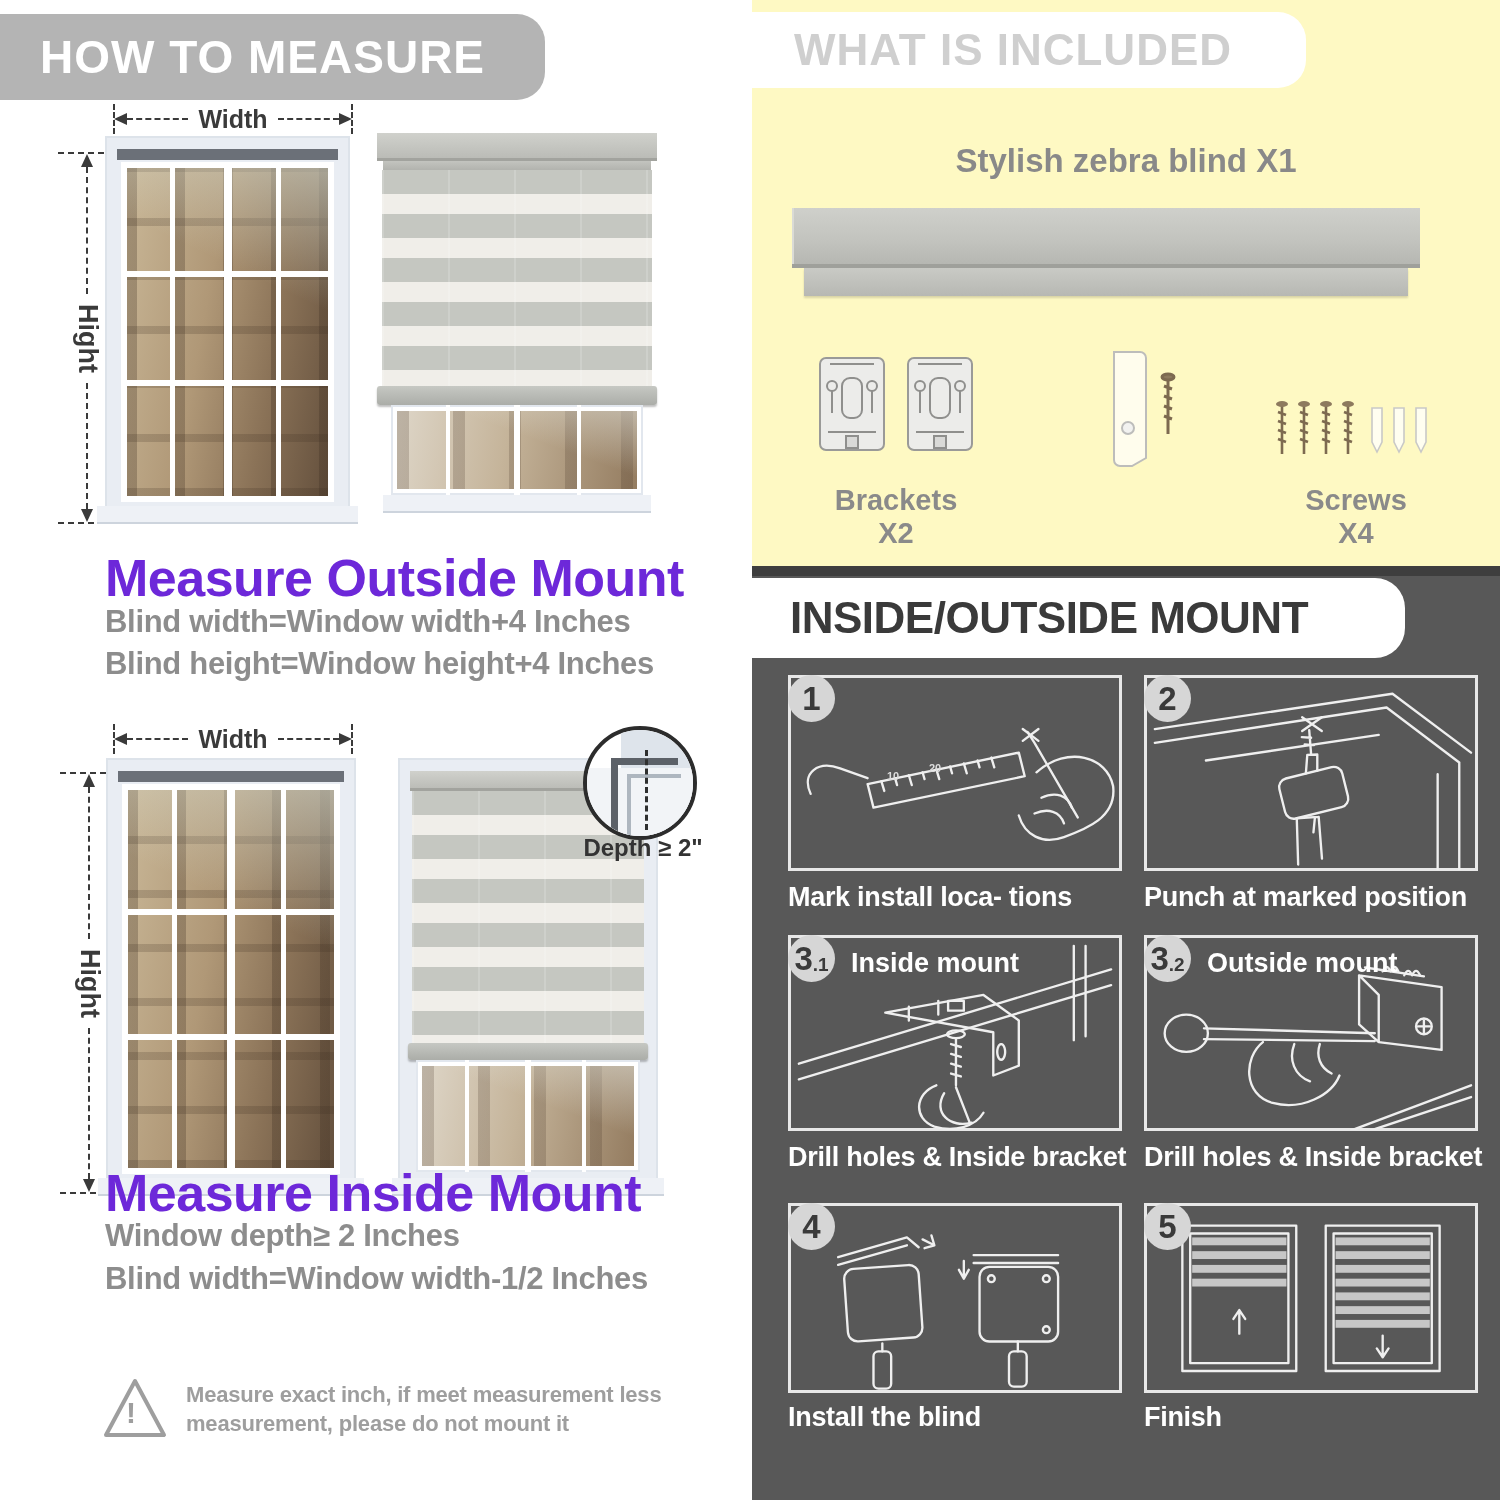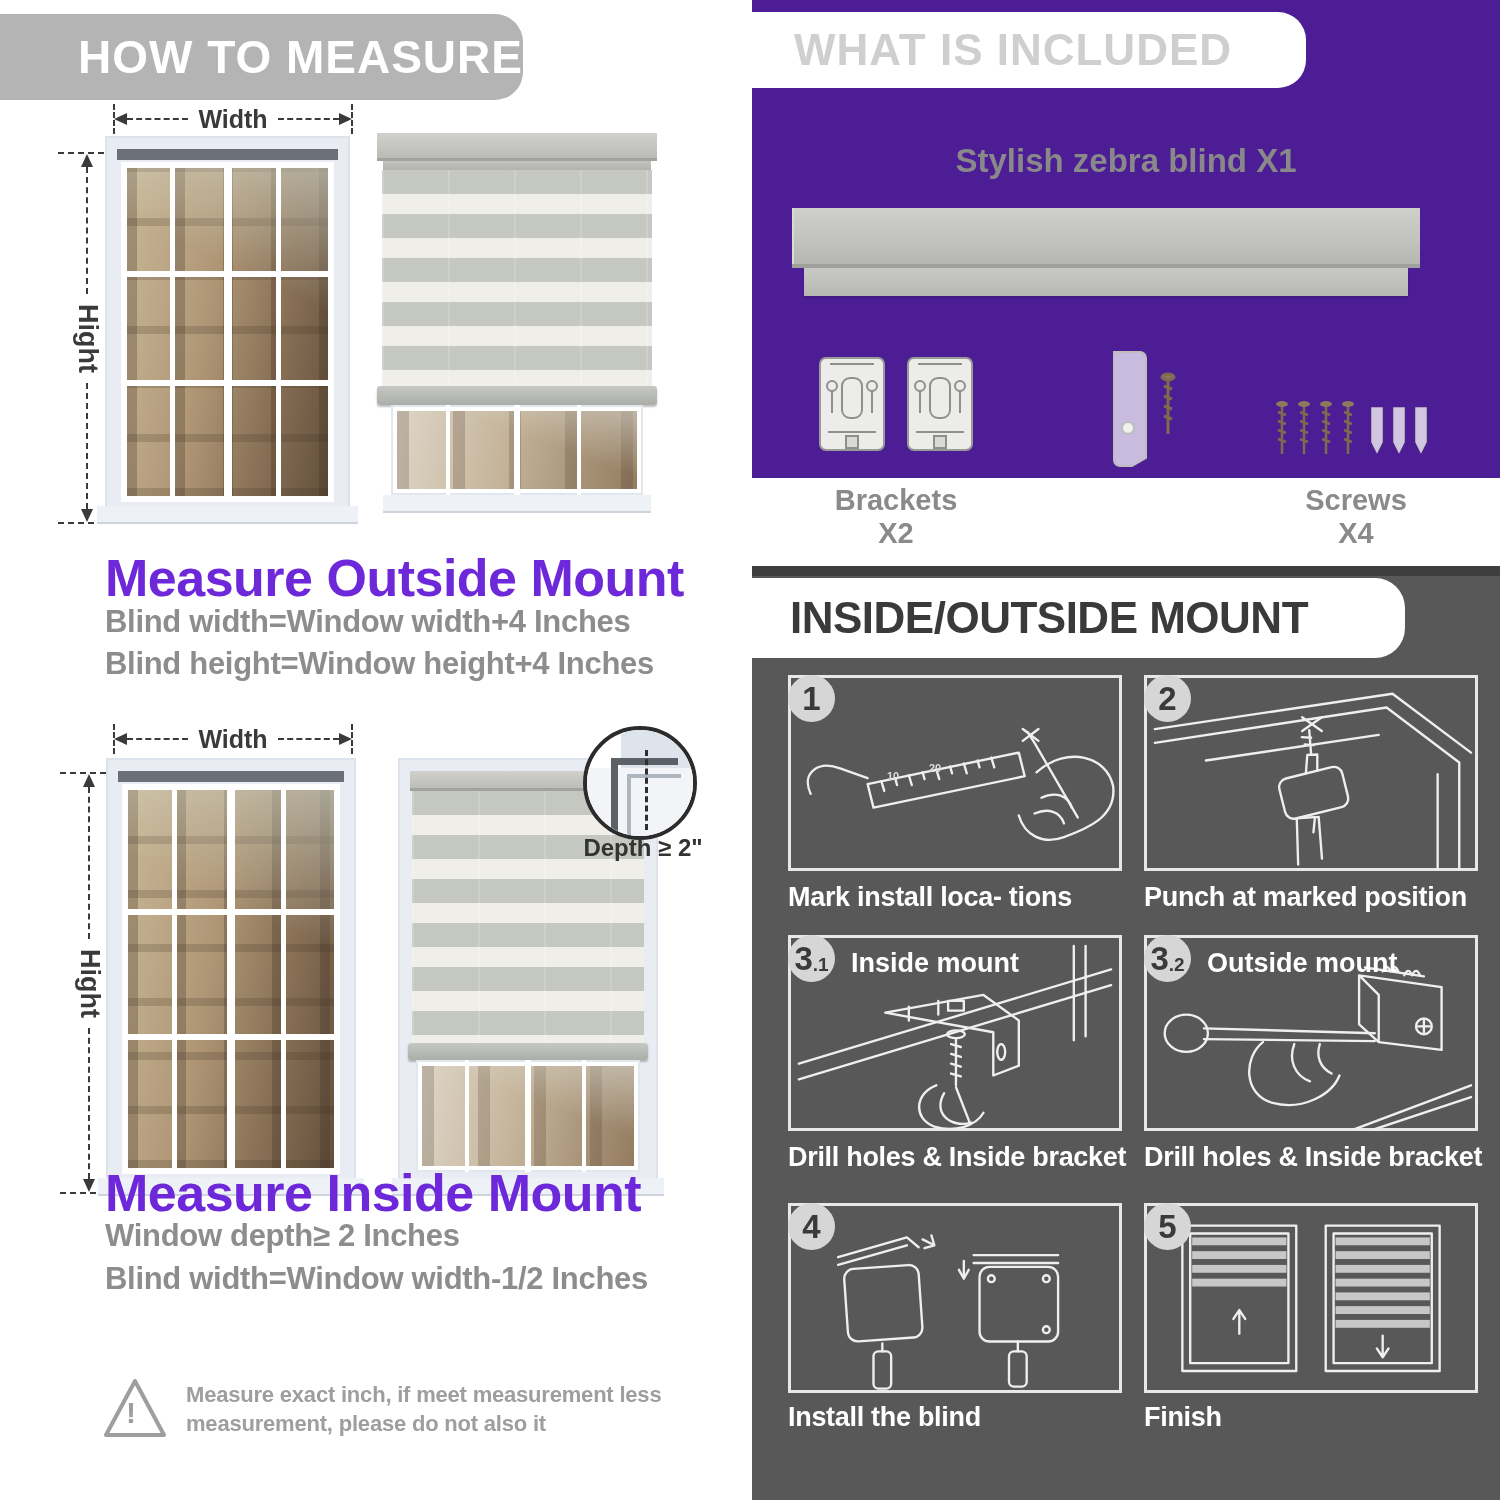--- a/index.html
+++ b/index.html
@@ -3,21 +3,21 @@
 <meta charset="utf-8">
 <style>
   html,body{margin:0;padding:0;background:#fff;}
   #canvas{position:relative;width:1500px;height:1500px;background:#fff;overflow:hidden;
           font-family:"Liberation Sans",sans-serif;}
   .abs{position:absolute;}
 
   
   .badge-left{left:0;top:14px;width:505px;height:86px;background:#b4b4b4;
     border-radius:0 28px 28px 0;color:#fff;font-weight:700;font-size:46px;
-    line-height:86px;padding-left:18px;letter-spacing:1px;text-align:right;}
+    line-height:86px;padding-left:40px;letter-spacing:1px;}
   .h-title{font-weight:700;font-size:52px;color:#6d28d9;letter-spacing:-0.5px;}
   .h-line{font-weight:700;font-size:31px;color:#8d8d8d;letter-spacing:-0.3px;}
 
   
   .wdim{display:flex;align-items:center;color:#3a3a3a;font-weight:700;font-size:25px;height:22px;}
   .wdim .dash{flex:1;border-top:2px dashed #3a3a3a;height:0;}
   .wdim .lbl{padding:0 10px;}
   .ah{width:0;height:0;}
   .ah.l{border-top:6px solid transparent;border-bottom:6px solid transparent;border-right:13px solid #3a3a3a;}
   .ah.r{border-top:6px solid transparent;border-bottom:6px solid transparent;border-left:13px solid #3a3a3a;}
@@ -63,21 +63,21 @@
   .mag .dkL{position:absolute;left:24px;top:28px;width:60px;height:70px;border-left:7px solid #5c6168;border-top:7px solid #5c6168;}
   .mag .inL{position:absolute;left:40px;top:44px;width:50px;height:60px;border-left:4px solid #aeb6bf;border-top:4px solid #aeb6bf;}
   .mag .dash{position:absolute;left:58px;top:20px;height:80px;border-left:3px dashed #2f2f2f;}
   .depth-label{font-weight:700;font-size:24px;color:#333;}
 
   
   .warn-text{font-weight:700;font-size:22px;color:#9e9e9e;line-height:29px;letter-spacing:-0.2px;}
   .warn-mark{position:absolute;left:26px;top:20px;font-weight:700;font-size:30px;color:#9e9e9e;}
 
   
-  .sec-included{left:752px;top:0;width:748px;height:478px;background:#4c1d95;}
+  .sec-included{left:752px;top:0;width:748px;height:566px;background:#fef9c3;}
   .badge-included{position:absolute;left:0;top:12px;width:512px;height:76px;background:#fff;
     border-radius:0 28px 28px 0;color:#cfcfcf;font-weight:700;font-size:44px;line-height:76px;
     padding-left:42px;letter-spacing:1px;}
   .blind-label{position:absolute;left:0;top:142px;width:100%;text-align:center;
     font-weight:700;font-size:33px;color:#898989;}
   .rail-main{position:absolute;left:40px;top:208px;width:628px;height:60px;
     background:linear-gradient(180deg,#cfd0cb 0%,#c2c3be 55%,#b4b5b0 100%);
     box-shadow:inset 0 -4px 0 #9fa09b, inset 2px 0 0 #dadbd6;}
   .rail-lip{position:absolute;left:52px;top:268px;width:604px;height:28px;
     background:linear-gradient(180deg,#c9cac5,#b7b8b3);box-shadow:0 2px 2px rgba(0,0,0,.15);}
@@ -220,21 +220,21 @@
   <div class="abs h-line" style="left:105px;top:1261px;">Blind width=Window width-1/2 Inches</div>
 
   <div class="abs" style="left:100px;top:1376px;width:70px;height:66px;">
     <svg class="abs" width="70" height="66" viewBox="0 0 70 66">
       <path d="M35 5 L64 59 H6 Z" fill="none" stroke="#9e9e9e" stroke-width="4" stroke-linejoin="round"></path>
     </svg>
     <span class="warn-mark">!</span>
   </div>
   <div class="abs warn-text" style="left:186px;top:1380px;width:480px;">
     <div>Measure exact inch, if meet measurement less</div>
-    <div>measurement, please do not also it</div>
+    <div>measurement, please do not mount it</div>
   </div>
 
   <div class="abs sec-included">
     <div class="badge-included">WHAT IS INCLUDED</div>
     <div class="blind-label">Stylish zebra blind X1</div>
 
     <div class="rail-main"></div>
     <div class="rail-lip"></div>
 
     <svg class="abs" style="left:64px;top:352px;" width="160" height="108" viewBox="0 0 160 108">

